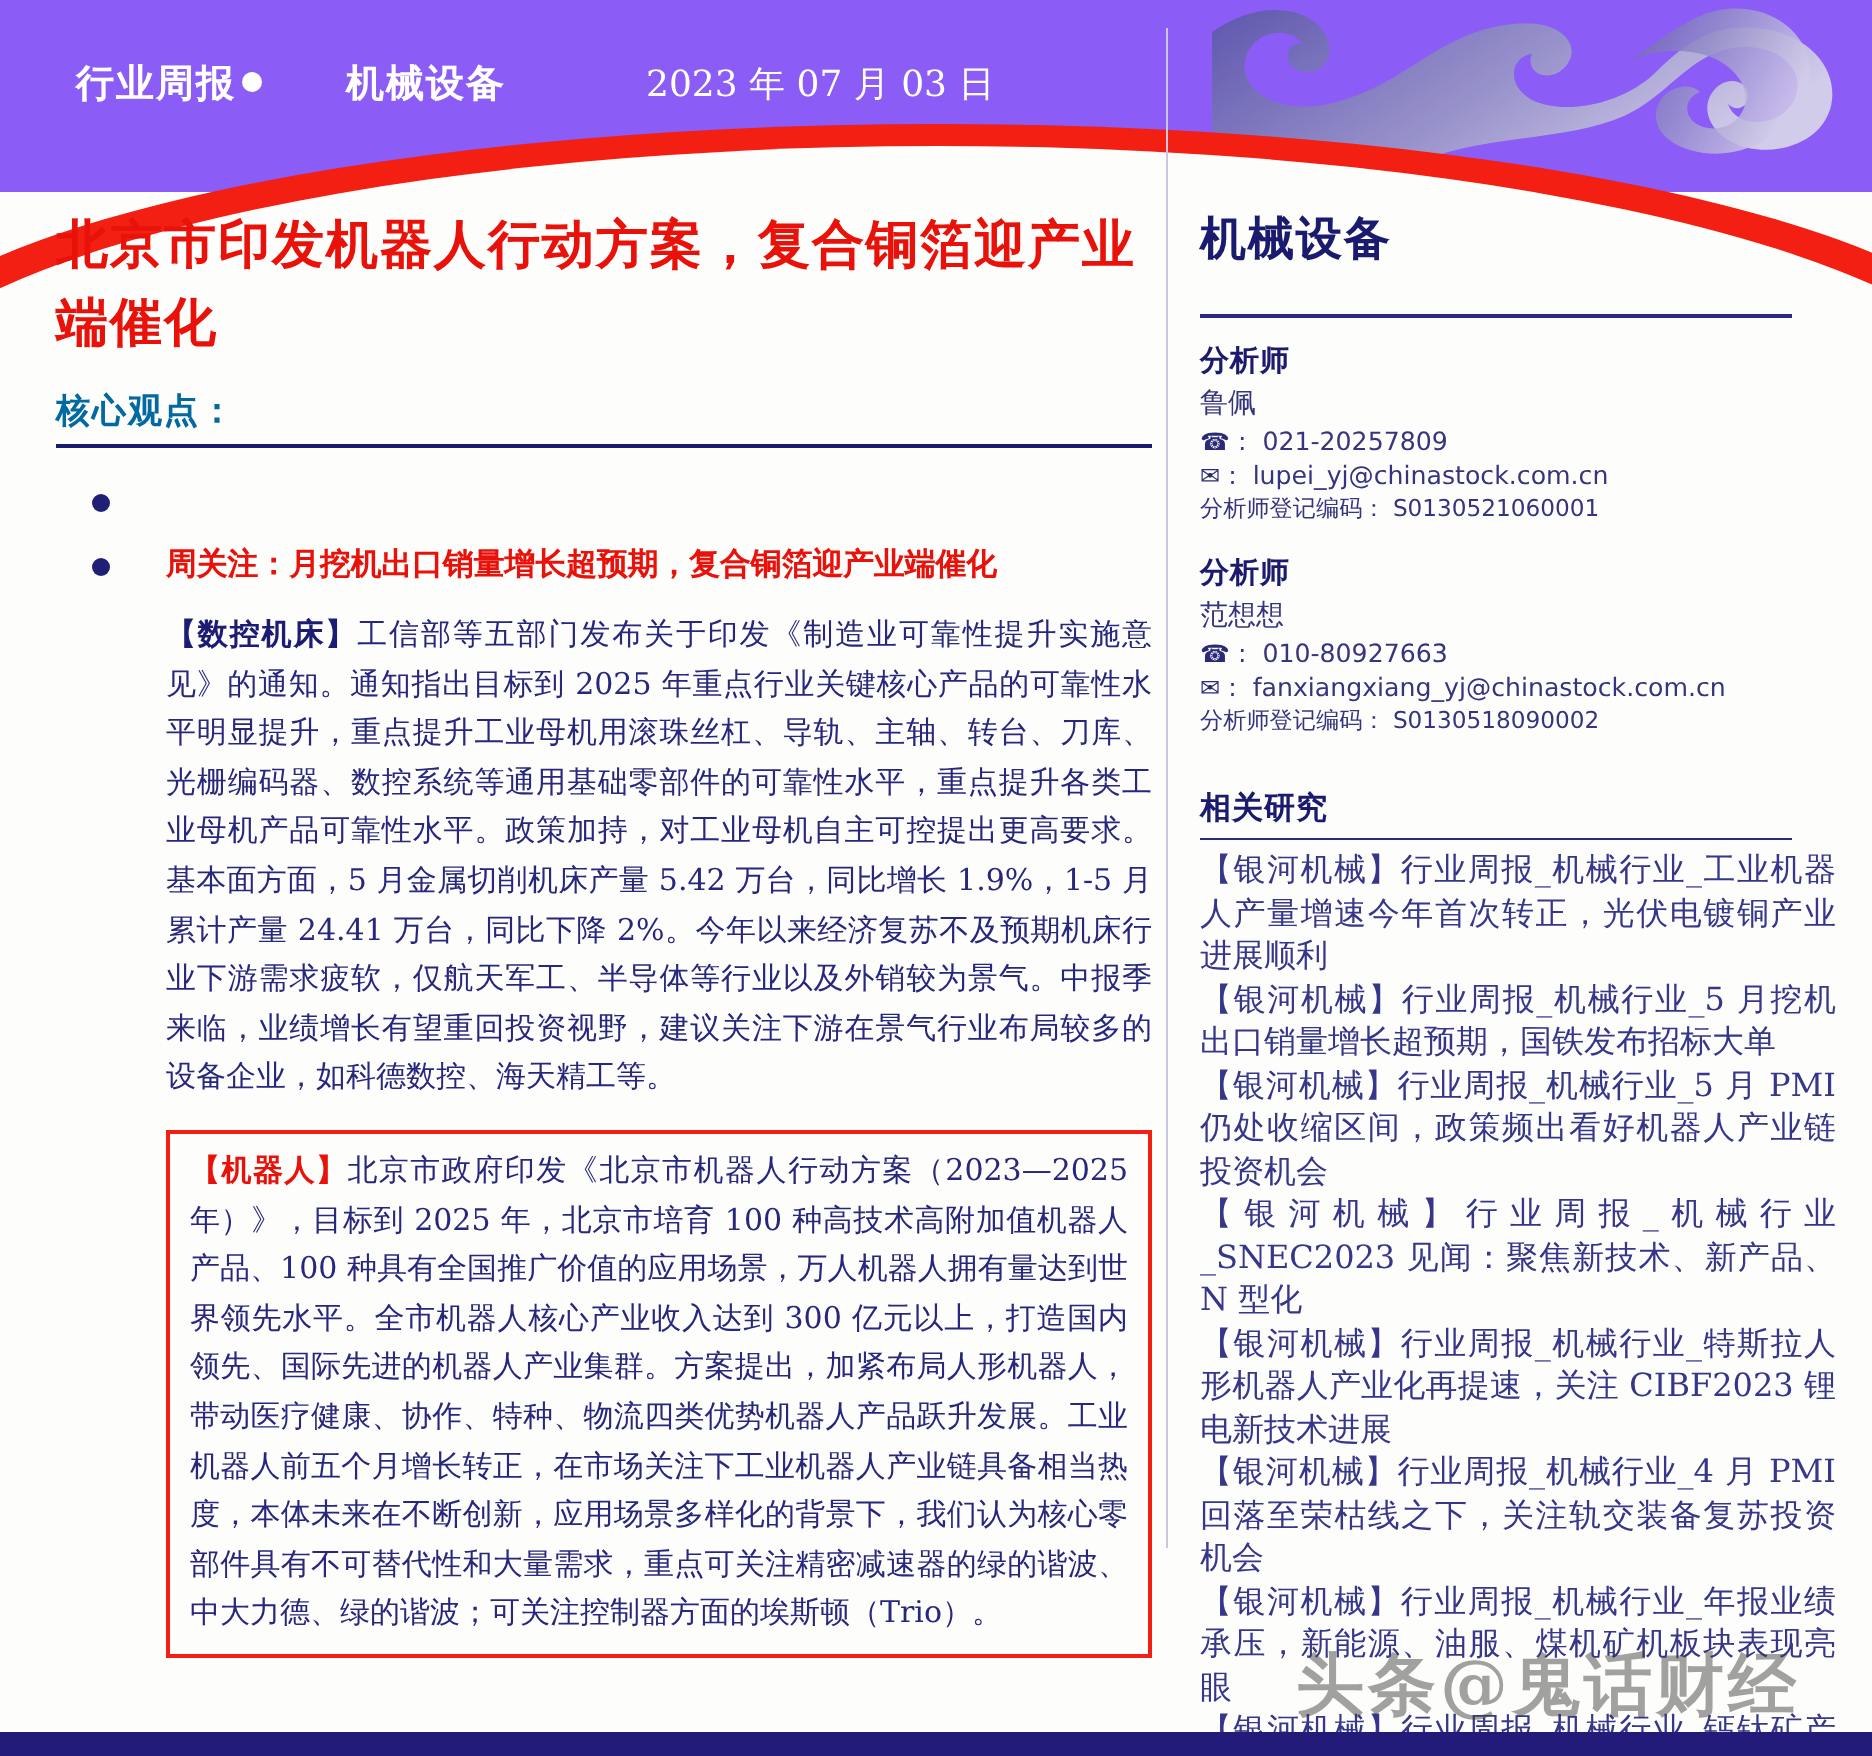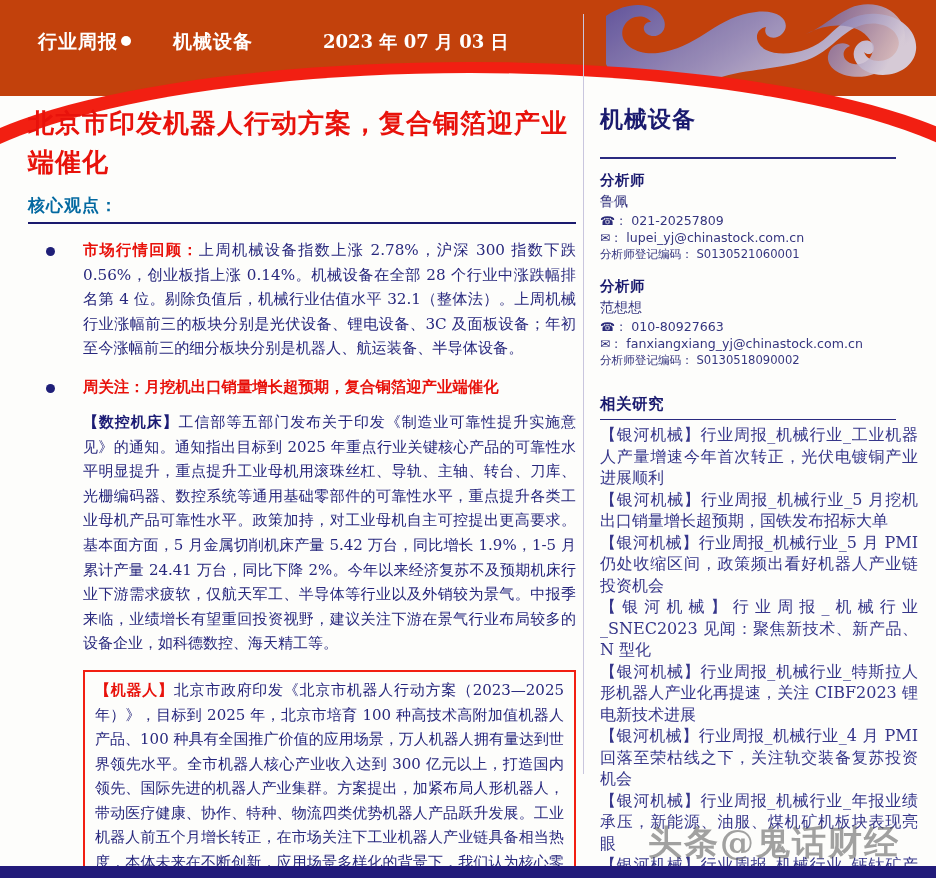--- a/index.html
+++ b/index.html
@@ -21,21 +21,21 @@
     background: #fdfdfb;
     overflow: hidden;
   }
 
   
   .banner {
     position: absolute;
     left: 0; top: 0;
     width: 936px;
     height: 96px;
-    background: #c2410c;
+    background: #8b5cf6;
     overflow: hidden;
   }
   .banner-cloud {
     position: absolute;
     right: 0; top: -6px;
     width: 330px;
     height: 100px;
     opacity: 0.92;
   }
   .banner-row {
@@ -67,21 +67,21 @@
     margin-left: 42px;
     font-size: 19px;
     font-weight: bold;
     letter-spacing: 1px;
     font-family: "DejaVu Serif", "Liberation Serif", serif;
     white-space: nowrap;
   }
   .banner-date {
     margin-left: 70px;
     font-size: 18px;
-    font-weight: bold;
+    font-weight: normal;
     letter-spacing: 0px;
     font-family: "DejaVu Serif", "Liberation Serif", serif;
     white-space: nowrap;
   }
 
   
   .red-arc {
     position: absolute;
     left: -70px;
     top: 62px;
@@ -368,21 +368,20 @@
   <div class="content">
 
     <div class="col-left">
       <div class="doc-title">北京市印发机器人行动方案，复合铜箔迎产业端催化</div>
 
       <div class="core-head">核心观点：</div>
       <div class="core-rule"></div>
 
       <div class="bullet-block">
         <div class="bullet-dot"></div>
-        <div class="bullet-body"><span class="lead-red">市场行情回顾：</span><span>上周机械设备指数上涨 2.78%，沪深 300 指数下跌 0.56%，创业板指上涨 0.14%。机械设备在全部 28 个行业中涨跌幅排名第 4 位。剔除负值后，机械行业估值水平 32.1（整体法）。上周机械行业涨幅前三的板块分别是光伏设备、锂电设备、3C 及面板设备；年初至今涨幅前三的细分板块分别是机器人、航运装备、半导体设备。</span></div>
       </div>
 
       <div class="bullet-block">
         <div class="bullet-dot"></div>
         <div class="bullet-body lead-red-only">周关注：月挖机出口销量增长超预期，复合铜箔迎产业端催化</div>
       </div>
 
       <div class="para indent-body"><span class="tag-bold">【数控机床】</span><span>工信部等五部门发布关于印发《制造业可靠性提升实施意见》的通知。通知指出目标到 2025 年重点行业关键核心产品的可靠性水平明显提升，重点提升工业母机用滚珠丝杠、导轨、主轴、转台、刀库、光栅编码器、数控系统等通用基础零部件的可靠性水平，重点提升各类工业母机产品可靠性水平。政策加持，对工业母机自主可控提出更高要求。基本面方面，5 月金属切削机床产量 5.42 万台，同比增长 1.9%，1-5 月累计产量 24.41 万台，同比下降 2%。今年以来经济复苏不及预期机床行业下游需求疲软，仅航天军工、半导体等行业以及外销较为景气。中报季来临，业绩增长有望重回投资视野，建议关注下游在景气行业布局较多的设备企业，如科德数控、海天精工等。</span></div>
 
       <div class="redbox">

